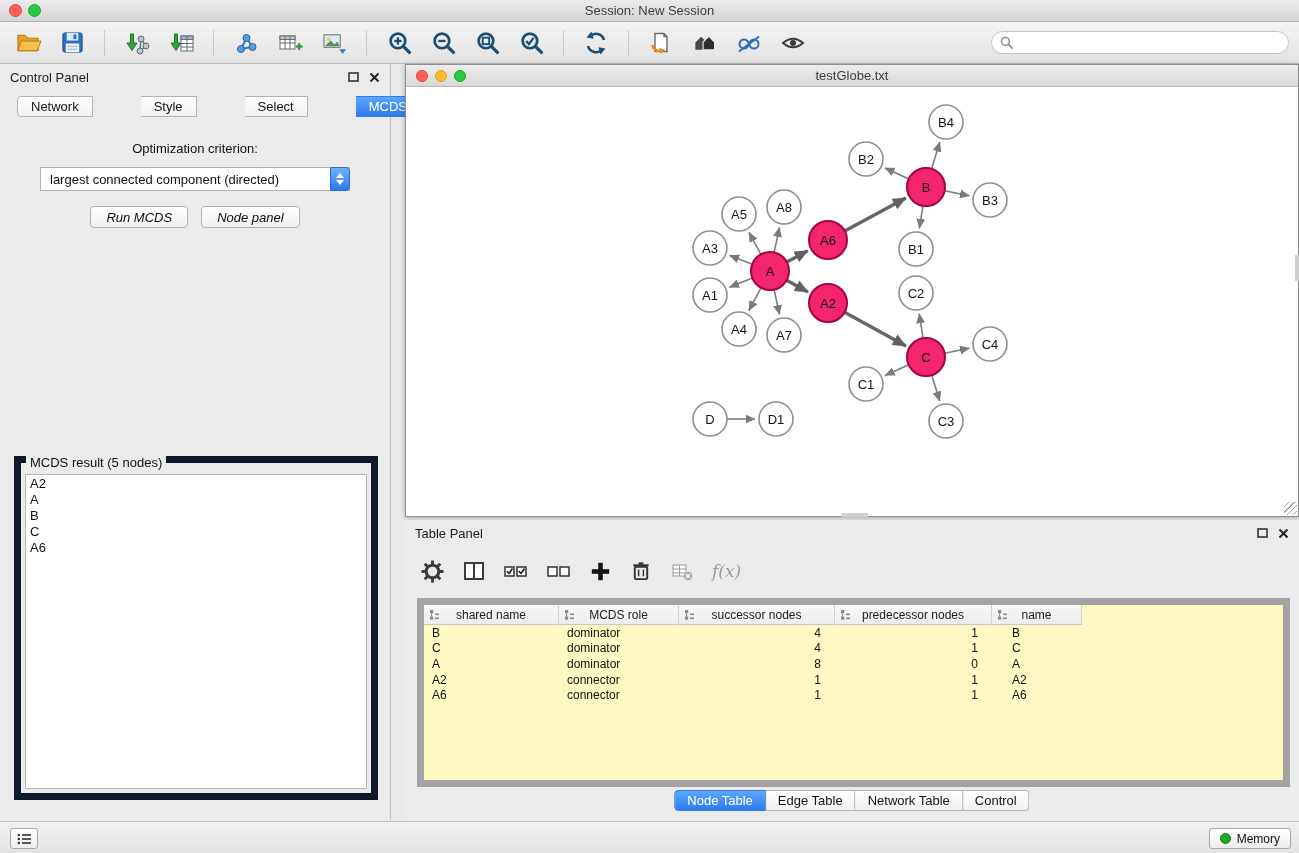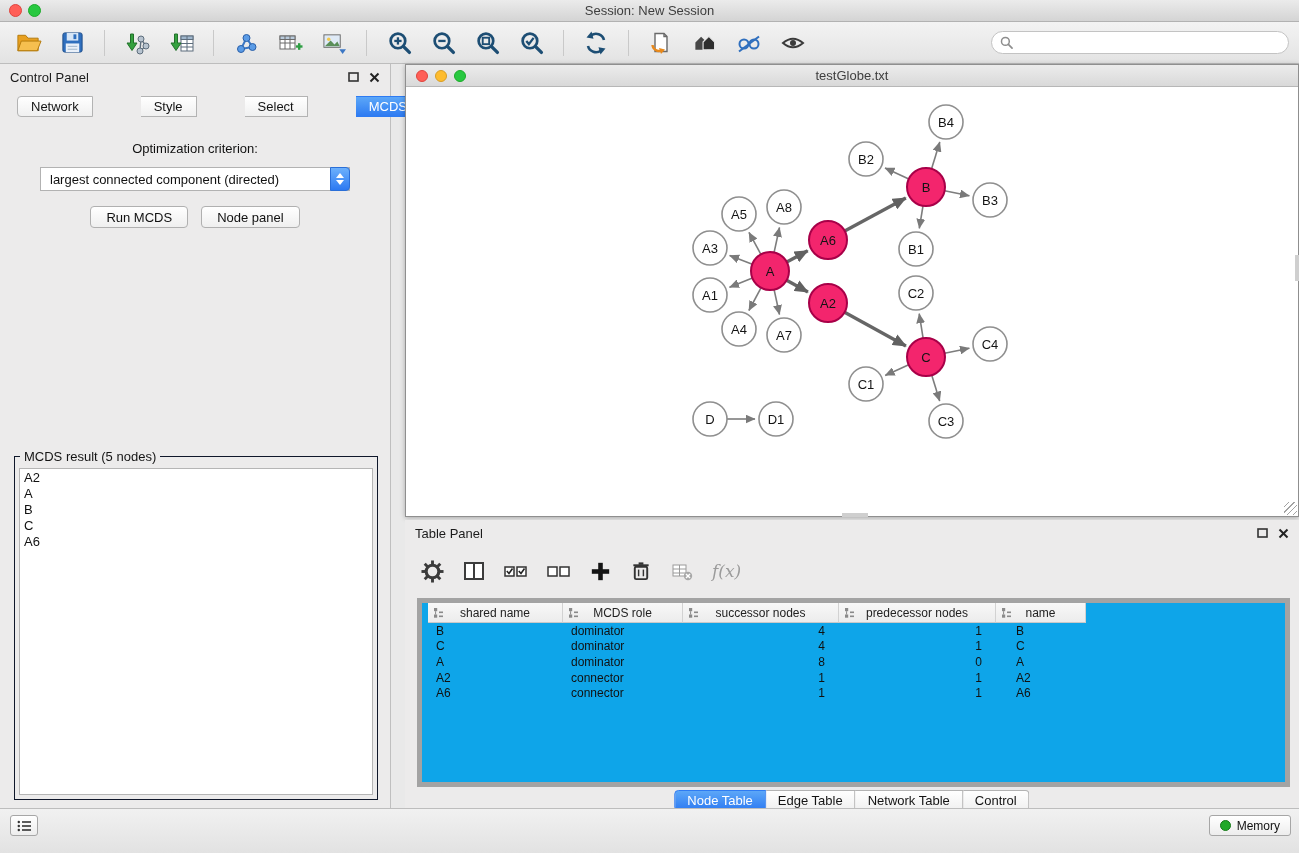--- a/index.html
+++ b/index.html
@@ -33,23 +33,23 @@
   .cp-tabs{display:flex;justify-content:center;margin-top:6px;}
   .cp-tab{height:21px;padding:0 13px;border:1px solid #b3b3b3;border-left:none;background:linear-gradient(#ffffff,#f0f0f0);font-size:13px;display:flex;align-items:center;color:#141414;margin-left:48px;}
   .cp-tab:first-child{border-left:1px solid #b3b3b3;border-radius:4px 0 0 4px;}
   .cp-tab:last-child{border-radius:0 4px 4px 0;}
   .cp-tab.active{background:linear-gradient(#5ca7f8,#2e7bf2);color:#fff;border-color:#2e7bf2;}
   .cp-opt-label{text-align:center;margin-top:24px;font-size:13px;color:#111;}
   .cp-combo{margin:11px auto 0;width:310px;height:24px;background:#fff;border:1px solid #b2b2b2;border-radius:0;position:relative;display:flex;align-items:center;padding-left:9px;font-size:13px;color:#111;}
   .cp-combo .stepper{position:absolute;right:-1px;top:-1px;bottom:-1px;width:20px;border-radius:0 4px 4px 0;background:linear-gradient(#6db1fc,#2c79f2);display:flex;flex-direction:column;align-items:center;justify-content:center;gap:2px;border:1px solid #2a6fd8;}
   .stepper .up{width:0;height:0;border-left:4px solid transparent;border-right:4px solid transparent;border-bottom:5px solid #fff;}
   .stepper .down{width:0;height:0;border-left:4px solid transparent;border-right:4px solid transparent;border-top:5px solid #fff;}
-  .cp-buttons{display:flex;justify-content:center;gap:13px;margin-top:15px;}
+  .cp-buttons{display:flex;justify-content:center;gap:13px;margin-top:15px;font-style:italic;}
   .cp-btn{height:22px;padding:0 15px;background:linear-gradient(#ffffff,#efefef);border:1px solid #b0b0b0;border-radius:4px;font-size:13px;display:flex;align-items:center;color:#111;}
-  .result-group{position:absolute;left:14px;right:12px;top:392px;bottom:20px;border:1px solid #0f172a;}
+  .result-group{position:absolute;left:14px;right:12px;top:392px;bottom:20px;border:7px solid #0f172a;}
   .result-legend{position:absolute;top:-8px;left:5px;background:#ecebeb;padding:0 4px;font-size:13px;color:#141414;}
   .result-list{position:absolute;left:4px;right:4px;top:11px;bottom:4px;background:#fff;border:1px solid #b5b5b5;overflow:hidden;padding-top:1px;}
   .result-item{font-size:13px;line-height:16px;padding-left:4px;color:#111;}
 
   
   .network-window{position:absolute;left:405px;top:0;width:894px;height:453px;border:1px solid #8f8f8f;background:#fff;box-shadow:0 1px 5px rgba(0,0,0,.28);}
   .nw-titlebar{position:absolute;top:0;left:0;right:0;height:22px;background:linear-gradient(#ececec,#d9d9d9);border-bottom:1px solid #b7b7b7;display:flex;align-items:center;justify-content:center;}
   .nw-titlebar .title{font-size:13px;color:#3e3e3e;}
   .nw-lights{position:absolute;left:10px;top:5px;display:flex;gap:7px;}
   .nw-canvas{position:absolute;left:0;right:0;top:23px;bottom:0;background:#fff;}
@@ -60,41 +60,41 @@
   .node-label{font-size:13px;fill:#141414;text-anchor:middle;font-family:"Liberation Sans",sans-serif;}
   .grip{position:absolute;right:1px;bottom:1px;width:13px;height:13px;background:repeating-linear-gradient(135deg,transparent 0 3px,#a3a3a3 3px 4px);}
   .split-v{position:absolute;right:-1px;top:190px;width:4px;height:26px;background:#cfcfcf;}
   .split-h{position:absolute;bottom:-1px;left:436px;height:4px;width:26px;background:#cfcfcf;}
 
   
   .table-panel{position:absolute;left:405px;right:0;top:456px;bottom:0;background:#ecebeb;}
   .tp-toolbar{position:absolute;top:26px;left:0;right:0;height:50px;display:flex;align-items:center;padding:0 16px;gap:19px;}
   .tp-icon{display:flex;align-items:center;justify-content:center;height:28px;}
   .fx{font-family:"DejaVu Serif",serif;font-style:italic;font-size:17px;color:#9b9b9b;}
-  .tp-table{position:absolute;left:12px;right:9px;top:78px;bottom:33px;background:#0ea5e9;border:5px solid #a3a3a3;overflow:hidden;padding-left:6px;}
+  .tp-table{position:absolute;left:12px;right:9px;top:78px;bottom:33px;background:#fef9c3;border:7px solid #a3a3a3;overflow:hidden;}
   .thead{display:flex;height:20px;}
   .th{position:relative;background:linear-gradient(#f8f8f8,#ececec);border-right:1px solid #d2d2d2;border-bottom:1px solid #c9c9c9;display:flex;align-items:center;justify-content:center;font-size:12px;color:#222;}
   .hicon{position:absolute;left:5px;top:4px;}
   .tr{display:flex;height:15.6px;}
   .td{font-size:12px;display:flex;align-items:center;color:#111;}
   .c0{width:135px;padding-left:8px;}
   .c1{width:120px;padding-left:8px;}
   .c2{width:156px;}
   .c3{width:157px;}
   .c4{width:90px;padding-left:20px;}
   .td.num{justify-content:flex-end;padding-right:14px;}
   .th.c0,.th.c1,.th.c2,.th.c3,.th.c4{padding:0;}
   .bt-tabs{position:absolute;bottom:9px;left:50%;transform:translateX(-50%);display:flex;}
   .bt-tab{height:21px;padding:0 12px;border:1px solid #b3b3b3;border-left:none;background:linear-gradient(#ffffff,#f0f0f0);font-size:13px;display:flex;align-items:center;color:#141414;}
   .bt-tab:first-child{border-left:1px solid #b3b3b3;border-radius:4px 0 0 4px;}
   .bt-tab:last-child{border-radius:0 4px 4px 0;}
   .bt-tab.active{background:linear-gradient(#5ca7f8,#2e7bf2);color:#fff;border-color:#2e7bf2;}
 
   
-  .statusbar{position:absolute;left:0;right:0;bottom:0;height:45px;background:linear-gradient(#f1f1f1,#e2e2e2);border-top:1px solid #bdbdbd;}
+  .statusbar{position:absolute;left:0;right:0;bottom:0;height:32px;background:linear-gradient(#f1f1f1,#e2e2e2);border-top:1px solid #bdbdbd;}
   .menu-btn{position:absolute;left:10px;top:6px;width:28px;height:21px;border:1px solid #a6a6a6;border-radius:3px;background:linear-gradient(#fff,#ededed);display:flex;align-items:center;justify-content:center;}
   .memory-btn{position:absolute;right:8px;top:6px;height:21px;border:1px solid #a6a6a6;border-radius:3px;background:linear-gradient(#fff,#ededed);display:flex;align-items:center;gap:6px;padding:0 10px;font-size:12px;color:#111;}
   .memory-dot{width:11px;height:11px;border-radius:50%;background:#21a828;border:1px solid #157a17;}
 </style>
 </head>
 <body>
 
 <div class="titlebar">
   <div class="lights">
     <div class="light red"></div>

